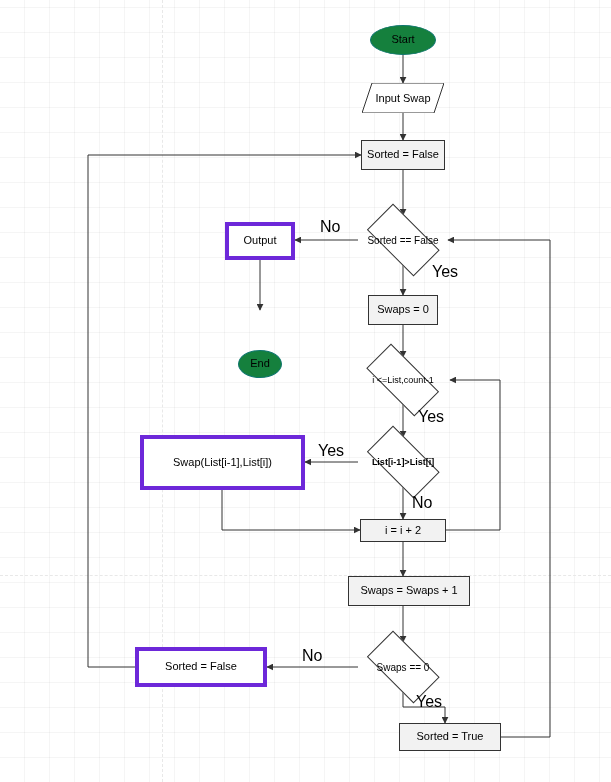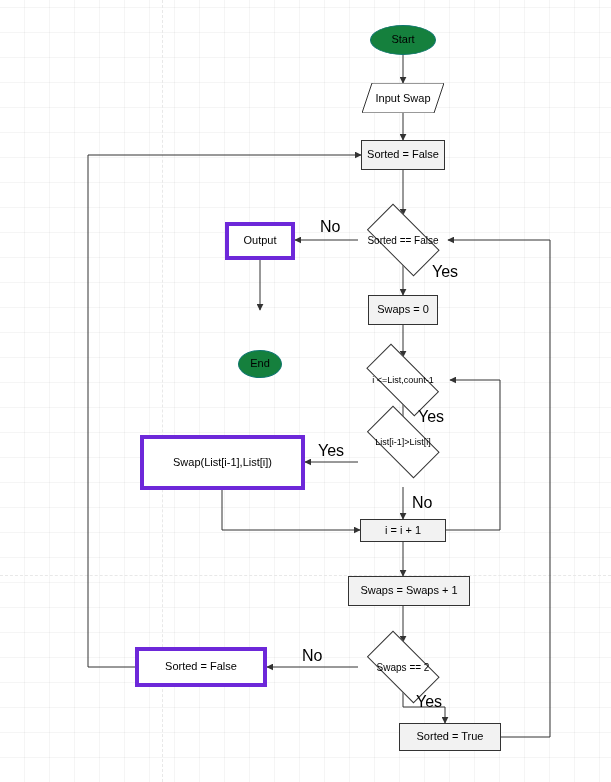--- a/index.html
+++ b/index.html
@@ -205,40 +205,40 @@
 
 <div class="shape rect-fill" style="left:368px; top:295px; width:70px; height:30px;text-align:right;">
   <span>Swaps = 0</span>
 </div>
 
 <div class="diamond-wrap" style="left:356px; top:357px; width:94px; height:46px;text-decoration:underline;">
   <div class="diamond-shape"></div>
   <div class="diamond-label" style="font-size:9px">i &lt;=List,count-1</div>
 </div>
 
-<div class="diamond-wrap" style="left:358px; top:417px; width:90px; height:50px;">
+<div class="diamond-wrap" style="left:358px; top:437px; width:90px; height:50px;font-weight:bold;">
   <div class="diamond-shape"></div>
   <div class="diamond-label" style="font-size:9px">List[i-1]&gt;List[i]</div>
 </div>
 
 <div class="shape rect" style="left:140px; top:435px; width:165px; height:55px;">
   <span>Swap(List[i-1],List[i])</span>
 </div>
 
 <div class="shape rect-fill" style="left:360px; top:519px; width:86px; height:23px;">
-  <span>i = i + 1</span>
+  <span>i = i + 2</span>
 </div>
 
 <div class="shape rect-fill" style="left:348px; top:576px; width:122px; height:30px;">
   <span>Swaps =  Swaps + 1</span>
 </div>
 
 <div class="diamond-wrap" style="left:358px; top:642px; width:90px; height:50px;">
   <div class="diamond-shape"></div>
-  <div class="diamond-label">Swaps == 2</div>
+  <div class="diamond-label">Swaps == 0</div>
 </div>
 
 <div class="shape rect" style="left:135px; top:647px; width:132px; height:40px;">
   <span>Sorted = False</span>
 </div>
 
 <div class="shape rect-fill" style="left:399px; top:723px; width:102px; height:28px;">
   <span>Sorted = True</span>
 </div>
 

